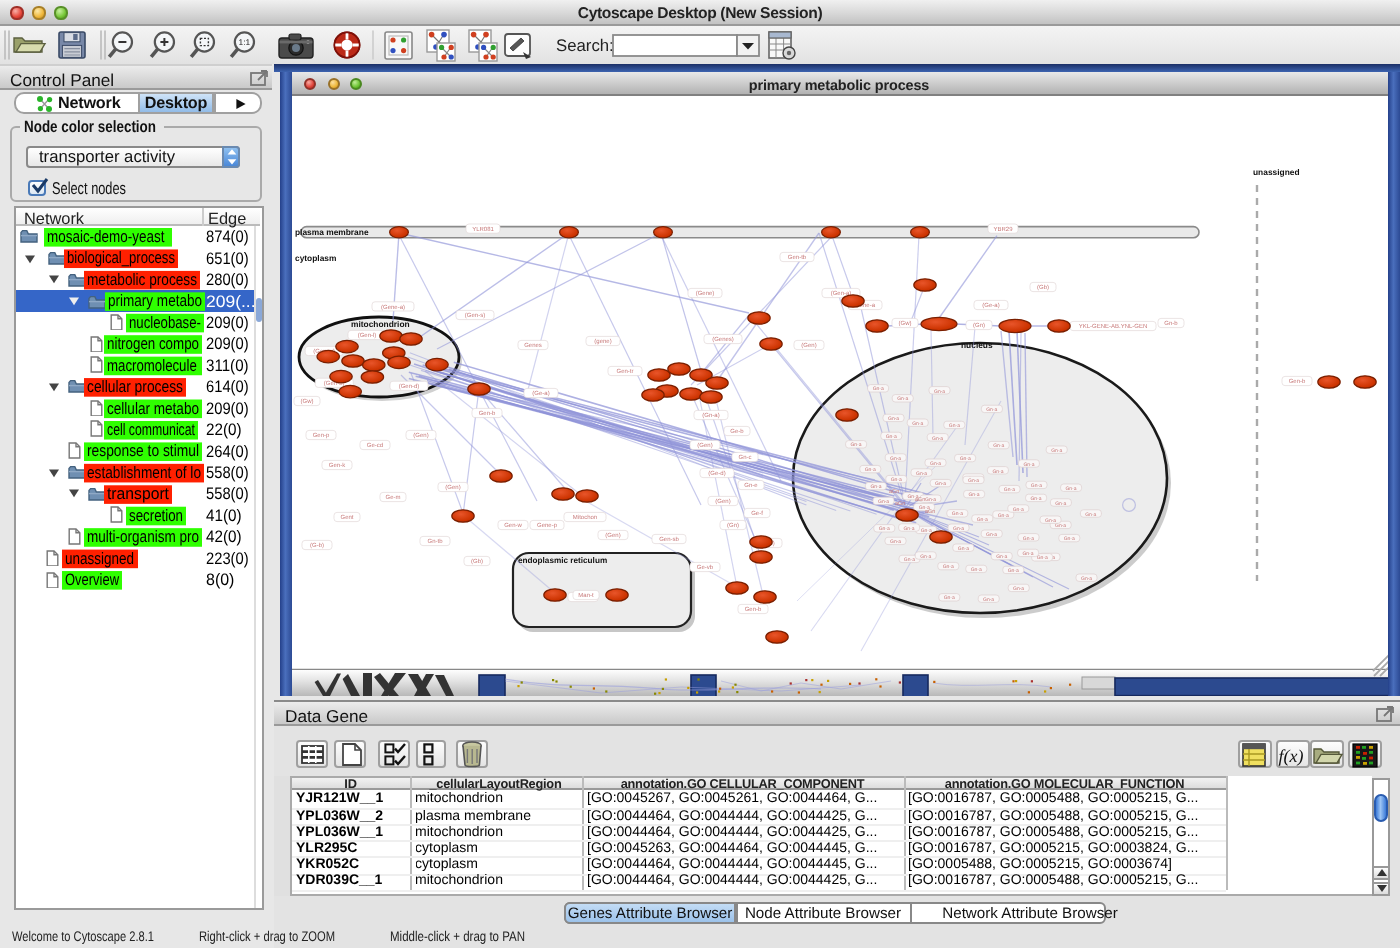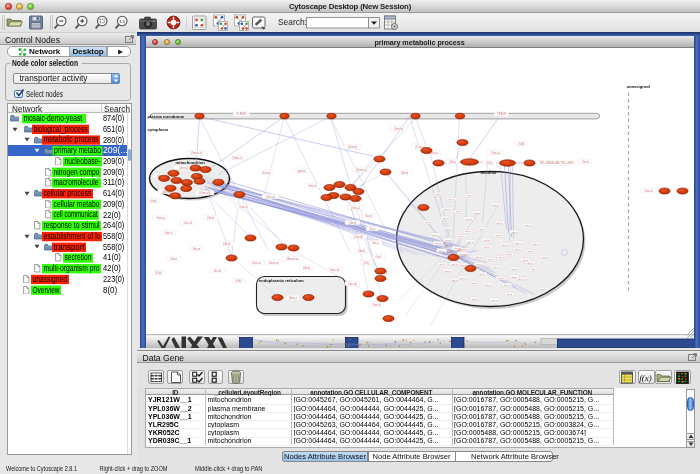--- a/index.html
+++ b/index.html
@@ -142,21 +142,21 @@
 
 <g transform="translate(384,2.5)">
  <rect x="0.5" y="0.5" width="11" height="13" fill="#f8f8f8" stroke="#666" stroke-width="0.8"></rect>
  <path d="M0.5 3.5 H11.5 M0.5 6.5 H11.5 M0.5 9.5 H11.5 M4 0.5 V13.5 M7.8 0.5 V13.5" stroke="#888" stroke-width="0.5"></path>
  <rect x="0.5" y="0.5" width="11" height="3" fill="#a8b8d0" stroke="#666" stroke-width="0.6"></rect>
  <circle cx="10.5" cy="11" r="3" fill="#d8d8d8" stroke="#444" stroke-width="0.7"></circle>
  <circle cx="10.5" cy="11" r="1.1" fill="#666"></circle>
 </g>
 </svg>
 <div class="cphead">
-    <span>Control Nodes</span>
+    <span>Control Panel</span>
   </div>
 <svg class="abs" style="left:125px;top:34px" width="10" height="10" viewBox="0 0 10 10">
 <rect x="0.5" y="2.5" width="7" height="6" fill="none" stroke="#777" stroke-width="0.9"></rect>
 <path d="M4 6 L8.5 1.5 M8.5 1.5 H5.5 M8.5 1.5 V4.5" stroke="#777" stroke-width="0.9" fill="none"></path>
 </svg>
 <div class="cpbody"></div>
 <div class="navyband"></div>
 
 <div class="abs" style="left:7px;top:46px;width:124px;height:10.5px;background:#fff;border:1px solid #a0a0a0;border-radius:5px;"></div>
 <div class="abs" style="left:69px;top:46px;width:38px;height:10.5px;background:linear-gradient(#cfe3f7,#92bce8);border:1px solid #a0a0a0;"></div>
@@ -188,21 +188,21 @@
     <path d="M4 8.2 L1.8 5.6 H6.2 Z" fill="#fff"></path>
 </svg>
 <div class="abs" style="left:14px;top:89.5px;width:8.5px;height:8.5px;background:linear-gradient(#fdfdfd,#dce8f4);border:1.3px solid #4a7ab8;border-radius:2px;"></div>
 <svg class="abs" style="left:14.5px;top:88px" width="10" height="10" viewBox="0 0 10 10">
     <path d="M1.5 4.5 L4 7.5 L8.5 1.5" fill="none" stroke="#1a3a66" stroke-width="1.5"></path>
   </svg>
 
 <div class="abs" style="left:7px;top:103px;width:124.5px;height:352px;background:#fff;border:1px solid #9a9a9a;"></div>
 <div class="abs" style="left:8px;top:103.5px;width:122px;height:9.5px;background:linear-gradient(#fff,#efefef);border-bottom:1px solid #bbb;"></div>
 <div class="abs" style="left:12px;top:104.5px;font-size:8.2px;color:#222;">Network</div>
-<div class="abs" style="left:104px;top:104.5px;font-size:8.2px;color:#222;">Search</div>
+<div class="abs" style="left:104px;top:104.5px;font-size:8.2px;color:#222;">Edge</div>
 <div class="abs" style="left:100.5px;top:103.5px;width:1px;height:9.5px;background:#ccc;"></div>
 <div class="abs" style="left:126.8px;top:113px;width:1px;height:341px;background:#ddd;"></div>
 <div class="abs" style="left:127.8px;top:149px;width:3.4px;height:12px;background:#8aa8d8;border-radius:2px;"></div>
 <svg class="abs" style="left:10px;top:114.4px" width="9" height="8" viewBox="0 0 9 8">
 <path d="M0.5 2.2 L0.5 7 L8.5 7 L8.5 3 L4.2 3 L3.4 1.3 L1.3 1.3 Z" fill="#6f8fb2" stroke="#44627f" stroke-width="0.7"></path>
 <path d="M0.5 3.8 L8.5 3.8" stroke="#8fa9c6" stroke-width="0.7"></path>
 </svg>
 <svg class="abs" style="left:12px;top:126.52px" width="6" height="5" viewBox="0 0 6 5">
     <path d="M0.5 0.8 L5.5 0.8 L3 4.6 Z" fill="#444"></path>
   </svg>
@@ -941,20 +941,20 @@
 <div class="abs" style="left:146px;top:436.5px;width:467px;height:1px;background:#efefef;"></div>
 <div class="abs" style="left:148px;top:437.3px;width:56px;font-size:7px;font-weight:bold;color:#000;white-space:nowrap;overflow:hidden;">YDR039C__1</div>
 <div class="abs" style="left:207.5px;top:437.3px;width:83px;font-size:7px;color:#000;white-space:nowrap;overflow:hidden;">mitochondrion</div>
 <div class="abs" style="left:293.5px;top:437.3px;width:157px;font-size:7px;color:#000;white-space:nowrap;overflow:hidden;">[GO:0044464, GO:0044444, GO:0044425, G...</div>
 <div class="abs" style="left:454px;top:437.3px;width:158px;font-size:7px;color:#000;white-space:nowrap;overflow:hidden;">[GO:0016787, GO:0005488, GO:0005215, G...</div>
 <div class="abs" style="left:146px;top:444.7px;width:467px;height:1px;background:#efefef;"></div>
 <div class="abs" style="left:282px;top:450.5px;width:271px;height:11px;background:#fff;border:1px solid #888;border-radius:3px;"></div>
 <div class="abs" style="left:282px;top:450.5px;width:86px;height:11px;background:linear-gradient(#c3dcf5,#9cc2ea);border:1px solid #888;border-radius:3px 0 0 3px;"></div>
 <div class="abs" style="left:368px;top:450.5px;width:1px;height:11px;background:#888;"></div>
 <div class="abs" style="left:455px;top:450.5px;width:1px;height:11px;background:#888;"></div>
-<div class="abs" style="left:282px;top:452.3px;width:86px;text-align:center;font-size:7.6px;color:#111;">Nodes Attribute Browser</div>
+<div class="abs" style="left:282px;top:452.3px;width:86px;text-align:center;font-size:7.6px;color:#111;">Genes Attribute Browser</div>
 <div class="abs" style="left:368px;top:452.3px;width:87px;text-align:center;font-size:7.6px;color:#111;">Node Attribute Browser</div>
 <div class="abs" style="left:455px;top:452.3px;width:120px;text-align:center;font-size:7.6px;color:#111;">Network Attribute Browser</div>
 
 <svg class="abs" style="left:0;top:460px" width="300" height="14" viewBox="0 0 300 14">
 <text x="6" y="10.5" font-size="7" textLength="71" lengthAdjust="spacingAndGlyphs" fill="#222">Welcome to Cytoscape 2.8.1</text>
 <text x="99.5" y="10.5" font-size="7" textLength="68" lengthAdjust="spacingAndGlyphs" fill="#222">Right-click + drag to ZOOM</text>
 <text x="195" y="10.5" font-size="7" textLength="67.5" lengthAdjust="spacingAndGlyphs" fill="#222">Middle-click + drag to PAN</text>
 </svg>
 </body></html>

